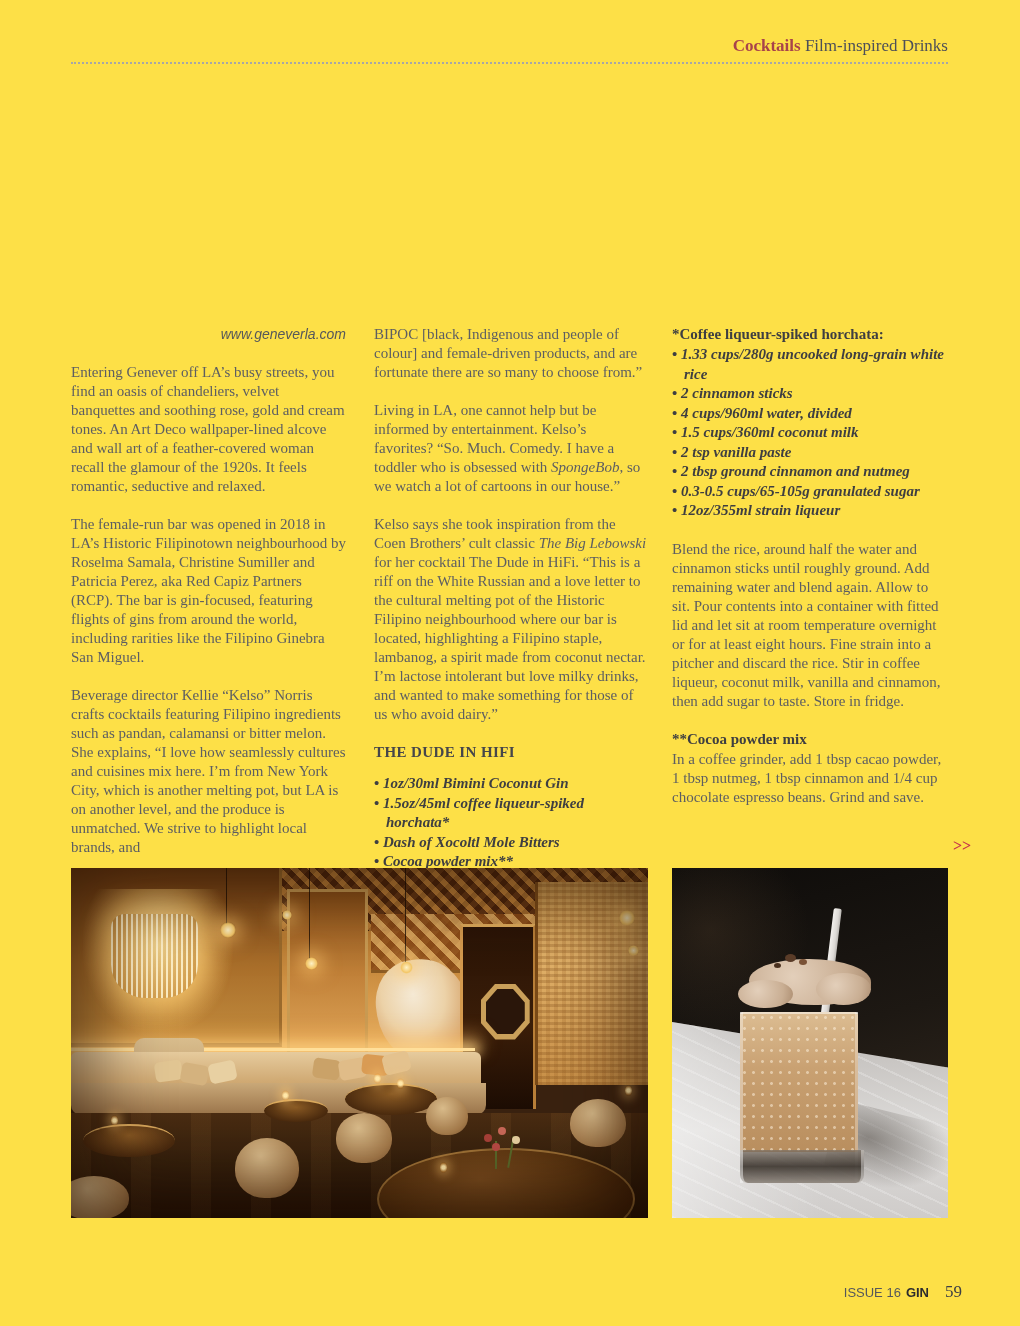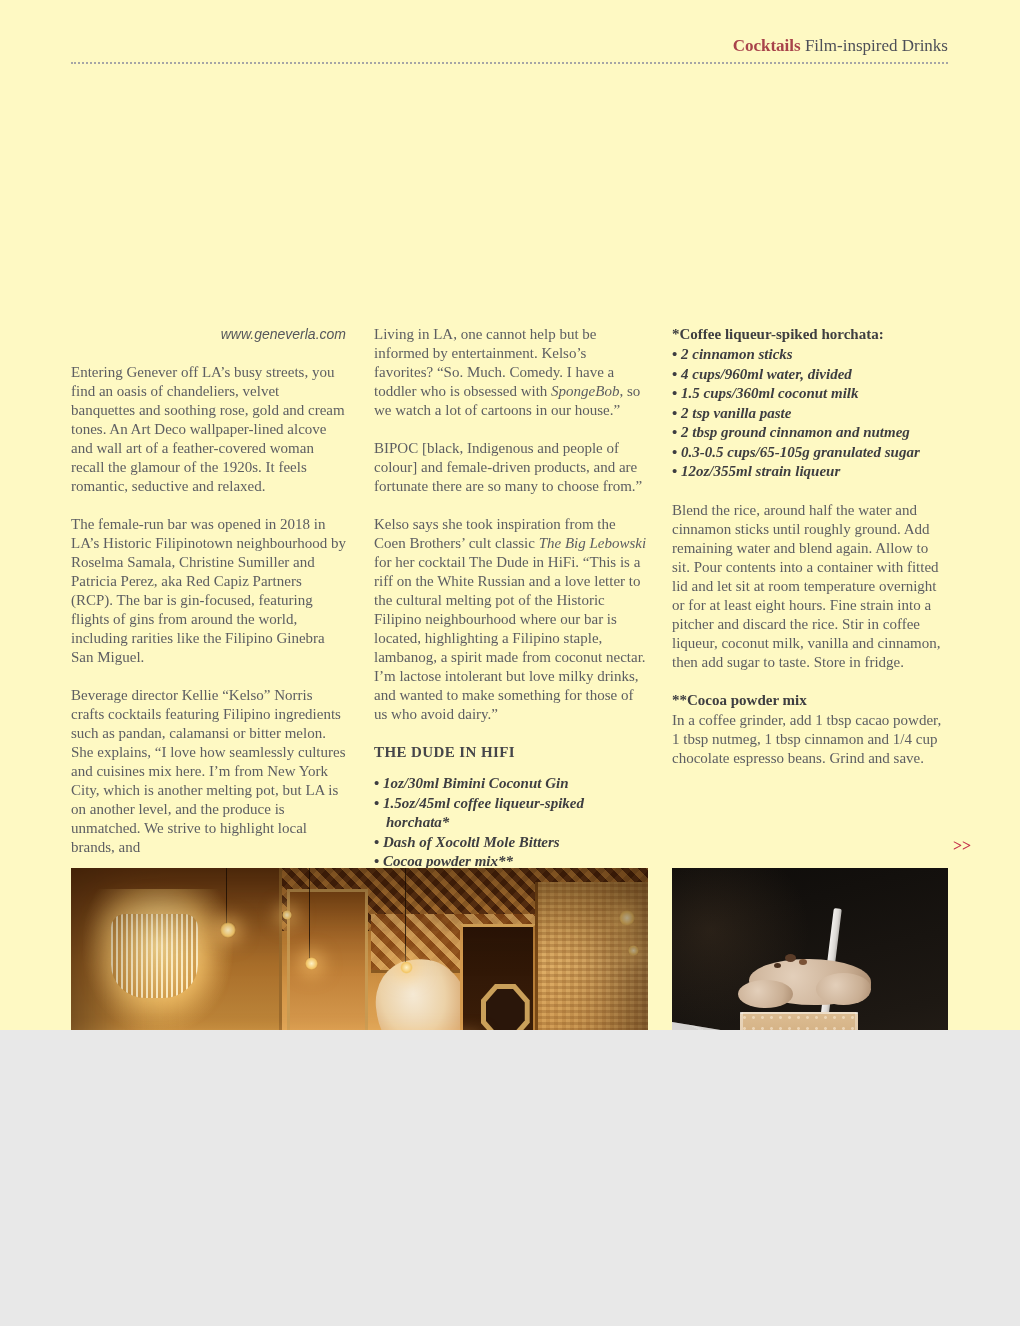--- a/index.html
+++ b/index.html
@@ -1,18 +1,18 @@
 <!DOCTYPE html>
 <html><head>
 <meta charset="utf-8">
 <style>
   html,body { margin:0; padding:0; background:#e8e8e8; }
   #page {
-    position:relative; width:1020px; height:1030px; margin:0 auto;
-    background:#fef9c3; overflow:hidden;
+    position:relative; width:1020px; height:1326px; margin:0 auto;
+    background:#fde047; overflow:hidden;
     font-family:"Liberation Serif", serif;
   }
 
   
   .header {
     position:absolute; left:71px; top:36px; width:877px;
     text-align:right; font-size:17px; line-height:20px;
   }
   .header .section { font-weight:bold; color:#a8434b; }
   .header .subtitle { color:#4d4f58; }
@@ -257,35 +257,36 @@
       <div class="website">www.geneverla.com</div>
     </div>
     <div>
         <p>Entering Genever off LA’s busy streets, you find an oasis of chandeliers, velvet banquettes and soothing rose, gold and cream tones. An Art Deco wallpaper-lined alcove and wall art of a feather-covered woman recall the glamour of the 1920s. It feels romantic, seductive and relaxed.</p>
         <p>The female-run bar was opened in 2018 in LA’s Historic Filipinotown neighbourhood by Roselma Samala, Christine Sumiller and Patricia Perez, aka Red Capiz Partners (RCP). The bar is gin-focused, featuring flights of gins from around the world, including rarities like the Filipino Ginebra San Miguel.</p>
         <p>Beverage director Kellie “Kelso” Norris crafts cocktails featuring Filipino ingredients such as pandan, calamansi or bitter melon. She explains, “I love how seamlessly cultures and cuisines mix here. I’m from New York City, which is another melting pot, but LA is on another level, and the produce is unmatched. We strive to highlight local brands, and</p>
       </div>
   </div>
 
   <div class="col" id="col2">
+    <p>BIPOC [black, Indigenous and people of colour] and female-driven products, and are fortunate there are so many to choose from.”</p>
     <p><span>Living in LA, one cannot help but be informed by entertainment. Kelso’s favorites? “So. Much. Comedy. I have a toddler who is obsessed with </span><span class="italic">SpongeBob</span><span>, so we watch a lot of cartoons in our house.”</span></p>
-    <p>BIPOC [black, Indigenous and people of colour] and female-driven products, and are fortunate there are so many to choose from.”</p>
     <p><span>Kelso says she took inspiration from the Coen Brothers’ cult classic </span><span class="italic">The Big Lebowski</span><span> for her cocktail The Dude in HiFi. “This is a riff on the White Russian and a love letter to the cultural melting pot of the Historic Filipino neighbourhood where our bar is located, highlighting a Filipino staple, lambanog, a spirit made from coconut nectar. I’m lactose intolerant but love milky drinks, and wanted to make something for those of us who avoid dairy.”</span></p>
     <p class="recipe-title">THE DUDE IN HIFI</p>
     <ul class="ingredients">
         <li>1oz/30ml Bimini Coconut Gin</li>
         <li>1.5oz/45ml coffee liqueur-spiked horchata*</li>
         <li>Dash of Xocoltl Mole Bitters</li>
         <li>Cocoa powder mix**</li>
       </ul>
   </div>
 
   <div class="col" id="col3">
     <p class="subhead">*Coffee liqueur-spiked horchata:</p>
     <ul class="ingredients">
+        <li>1.33 cups/280g uncooked long-grain white rice</li>
         <li>2 cinnamon sticks</li>
         <li>4 cups/960ml water, divided</li>
         <li>1.5 cups/360ml coconut milk</li>
         <li>2 tsp vanilla paste</li>
         <li>2 tbsp ground cinnamon and nutmeg</li>
         <li>0.3-0.5 cups/65-105g granulated sugar</li>
         <li>12oz/355ml strain liqueur</li>
       </ul>
     <p>Blend the rice, around half the water and cinnamon sticks until roughly ground. Add remaining water and blend again. Allow to sit. Pour contents into a container with fitted lid and let sit at room temperature overnight or for at least eight hours. Fine strain into a pitcher and discard the rice. Stir in coffee liqueur, coconut milk, vanilla and cinnamon, then add sugar to taste. Store in fridge.</p>
     <p class="subhead">**Cocoa powder mix</p>

